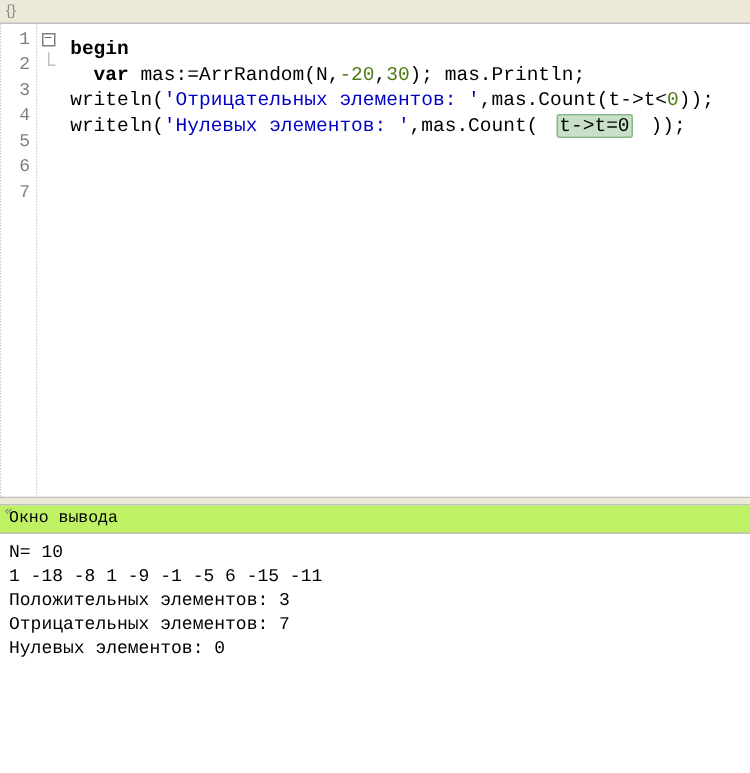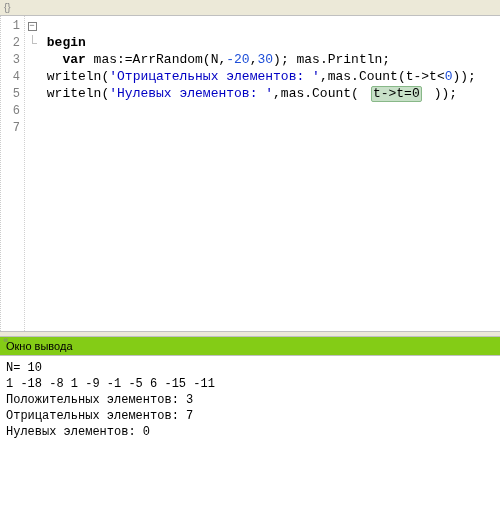--- a/index.html
+++ b/index.html
@@ -77,46 +77,46 @@
       left: 50%;
       width: 5px;
       height: 9px;
       border-left: 1px solid #c0c0c0;
       border-bottom: 1px solid #c0c0c0;
       top: 0;
     }
     .code-area {
       flex: 1;
       background: #fff;
-      padding-top: 18px;
+      padding-top: 8px;
       overflow: hidden;
     }
     .code-line { line-height: 17px; white-space: pre; }
     .kw { font-weight: bold; color: #000; }
     .str { color: #0000c4; }
-    .num { color: #1d4ed8; }
+    .num { color: #4d7c0f; }
     .id-h { background: #c8e0c8; border: 1px solid #88b888; border-radius: 2px; padding: 0 1px; margin: -1px 12px; display: inline-block; line-height: 14px; }
     .splitter {
       height: 6px;
       background: #ece9d8;
       border-top: 1px solid #c0c0c0;
       border-bottom: 1px solid #c0c0c0;
       cursor: ns-resize;
     }
     .tiny-corner {
       font-size: 9px;
       color: #808080;
       padding: 0 3px;
       line-height: 6px;
     }
     .output-title {
-      background: #84cc16;
+      background: #bef264;
       border-bottom: 1px solid #c0c0c0;
       padding: 3px 6px;
-      font-family: Liberation Sans, sans-serif;
+      font-family: Liberation Mono, monospace;
       font-size: 11px;
     }
     .output-area {
       background: #fff;
       height: 160px;
       padding: 4px 6px;
       font-size: 12px;
       line-height: 16px;
       white-space: pre;
       overflow: auto;

